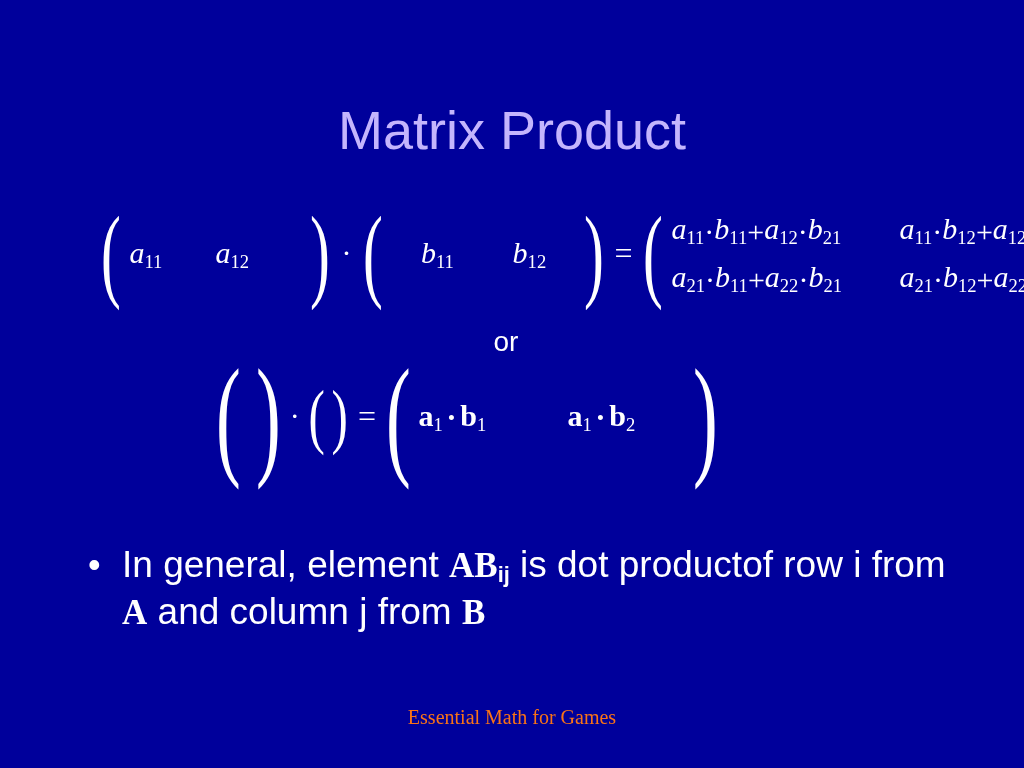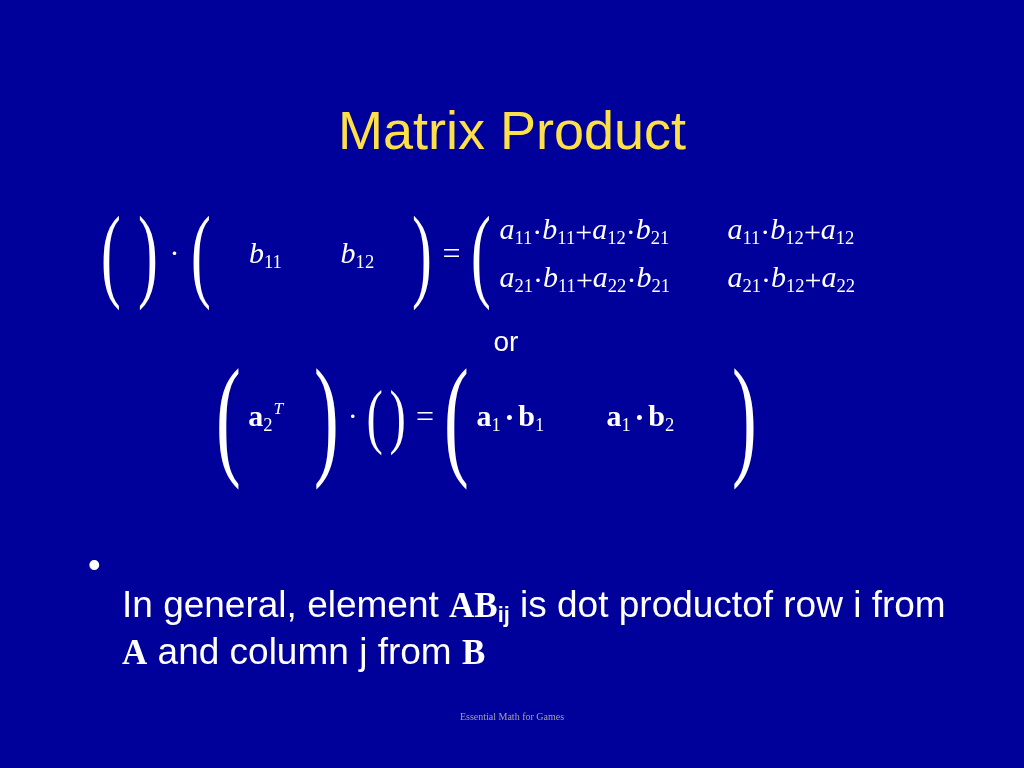--- a/index.html
+++ b/index.html
@@ -21,21 +21,21 @@
     background: #00009B;
   }
 
   
   .title {
     position: absolute;
     left: 0;
     top: 101px;
     width: 1024px;
     text-align: center;
-    color: #fde047;
+    color: #c4b5fd;
     font-size: 54px;
     line-height: 58px;
     font-weight: normal;
     letter-spacing: 0px;
     white-space: nowrap;
   }
 
   
   .math {
     position: absolute;
@@ -149,21 +149,21 @@
   .eq2 {
     left: 216px;
     top: 374px;
     font-size: 30px;
   }
   .eq2 .mrow { height: 60px; line-height: 60px; }
   .eq2 .c-av { width: 58px; }
   .eq2 .c-bv { width: 86px; }
   .eq2 .c-bv.last { width: 56px; }
   .eq2 .c-res { width: 130px; }
-  .eq2 .c-res.last { width: 118px; }
+  .eq2 .c-res.last { width: 118px; margin-left: 19px; }
   .eq2 .dotop { font-size: 30px; padding: 0 2px; }
   .eq2 .eqop { font-size: 32px; padding: 0 3px; }
   .bigdot {
     font-size: 21px;
     vertical-align: 0.08em;
     padding: 0 5px;
   }
 
   
   .bullet-block {
@@ -183,58 +183,60 @@
     line-height: 46px;
     width: 34px;
     text-align: left;
   }
   .bullet-text {
     flex: 1 1 auto;
     color: #FFFFFF;
     font-family: "Liberation Sans", sans-serif;
     font-size: 37px;
     line-height: 46px;
-    margin-top: 40px;
   }
   .bullet-text .vecbold {
     font-family: "Liberation Serif", serif;
     font-weight: bold;
     font-size: 35px;
   }
   .bullet-text .vecbold sub {
     font-family: "Liberation Sans", sans-serif;
     font-size: 0.62em;
     font-weight: bold;
     vertical-align: -0.25em;
   }
 
   
   .footer {
     position: absolute;
     left: 0;
     top: 707px;
     width: 1024px;
     text-align: center;
-    color: #a3a3a3;
-    font-family: "Liberation Serif", serif;
-    font-size: 10px;
+    color: #f97316;
+    font-family: "Liberation Serif", serif;
+    font-size: 20px;
     line-height: 20px;
   }
 </style>
 </head>
 <body>
 
 <div class="slide">
 
   <div class="title">Matrix Product</div>
 
   <div class="math eq1">
 
     <span class="paren tall">(</span>
     <span class="mgrid">
+      <span class="mrow">
+        <span class="mcell c-a"><i class="mi">a</i><sub>11</sub></span><span class="mcell c-a"><i class="mi">a</i><sub>12</sub></span>
+      </span>
     </span>
     <span class="paren tall">)</span>
 
     <span class="op dotop">·</span>
 
     <span class="paren tall">(</span>
     <span class="mgrid">
       <span class="mrow">
         <span class="mcell c-b"><i class="mi">b</i><sub>11</sub></span><span class="mcell c-b"><i class="mi">b</i><sub>12</sub></span>
       </span>
@@ -254,23 +256,20 @@
     </span>
     
   </div>
 
   <div class="or-text">or</div>
 
   <div class="math eq2">
 
     <span class="paren tall2">(</span>
     <span class="mgrid">
-      <span class="mrow">
-        <span class="mcell c-av"><b class="mb">a</b><sub>2</sub><sup class="transpose">T</sup></span>
-      </span>
     </span>
     <span class="paren tall2">)</span>
 
     <span class="op dotop">·</span>
 
     <span class="paren short">(</span>
     <span class="paren short">)</span>
 
     <span class="op eqop">=</span>
 

